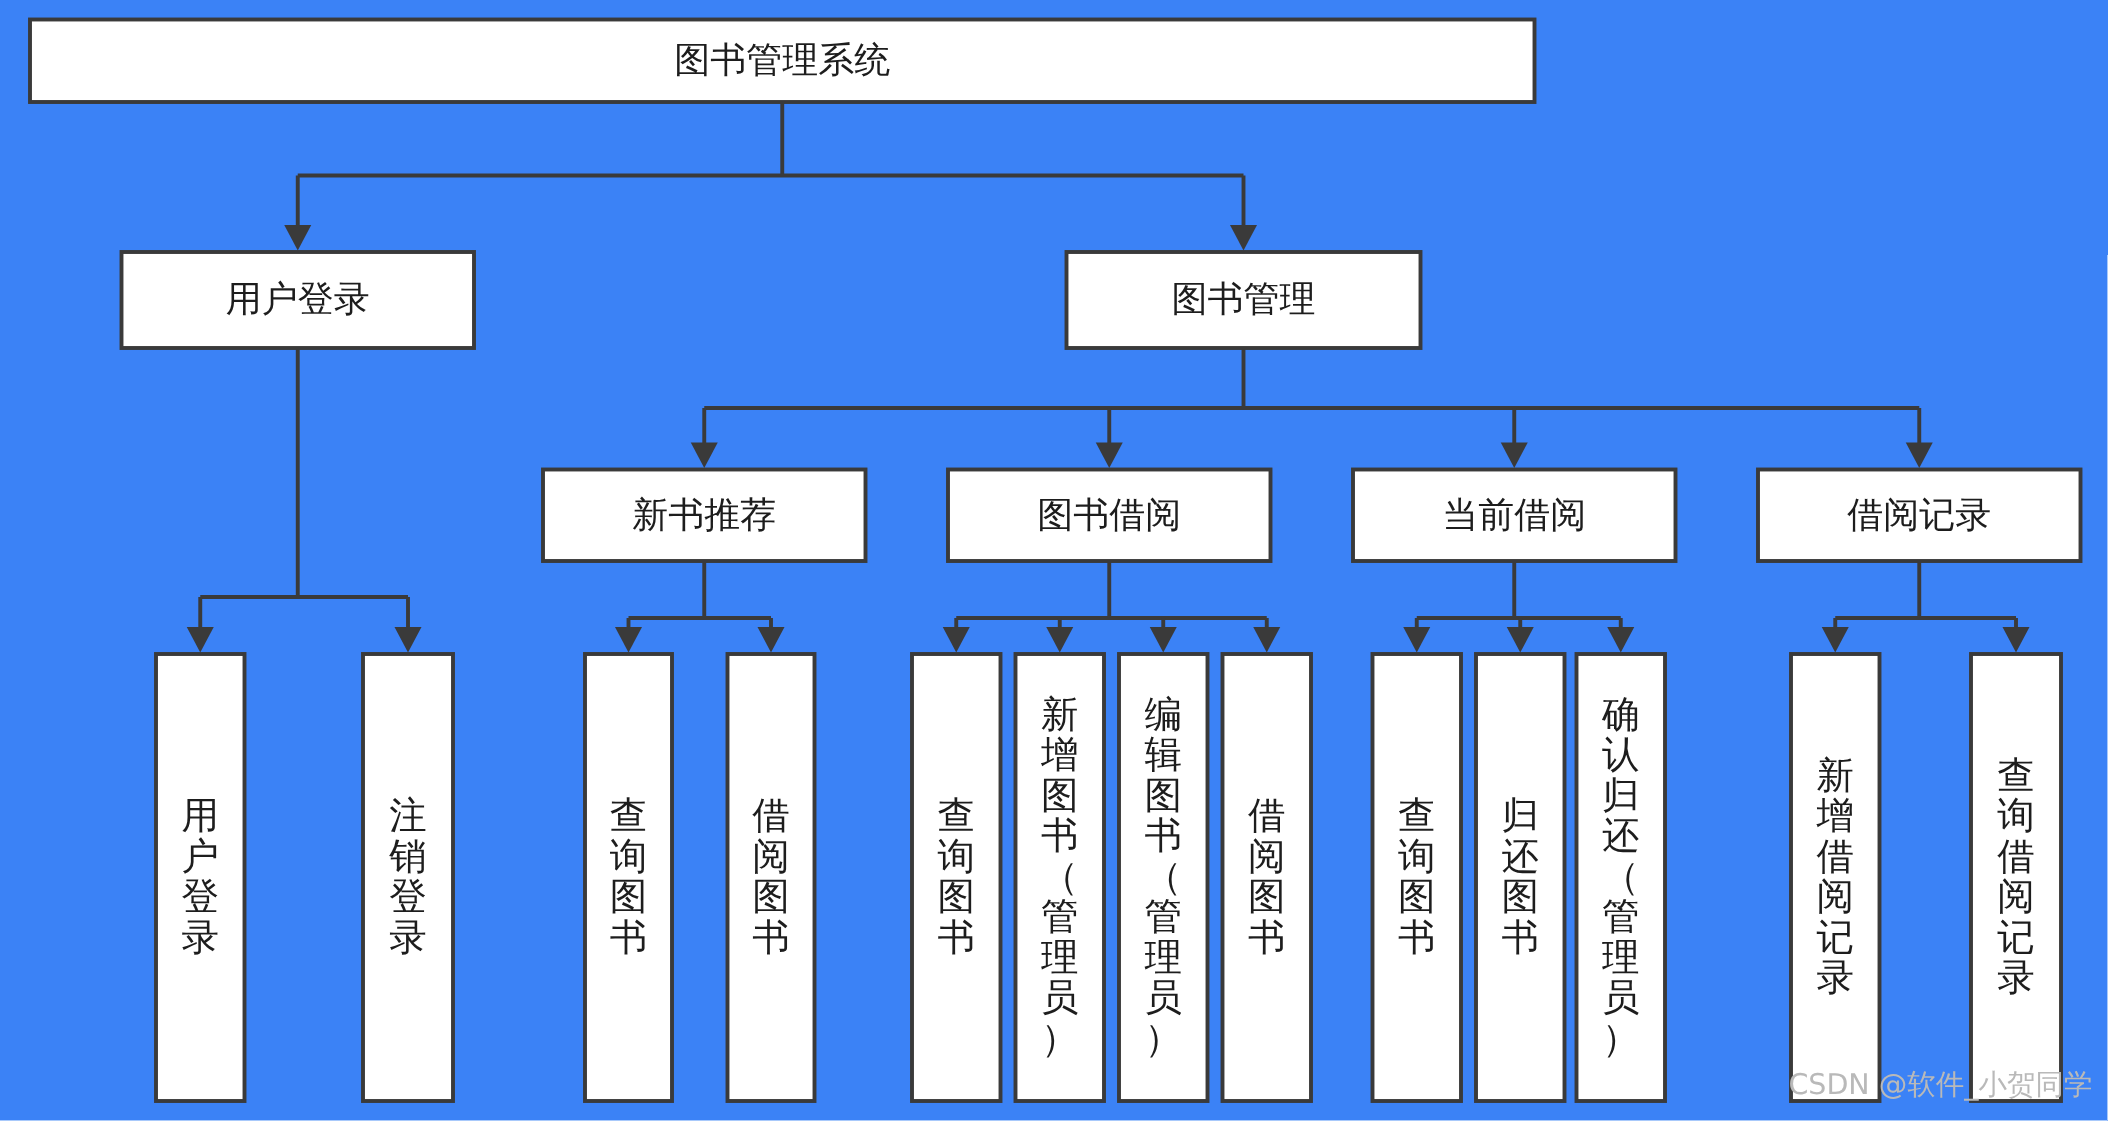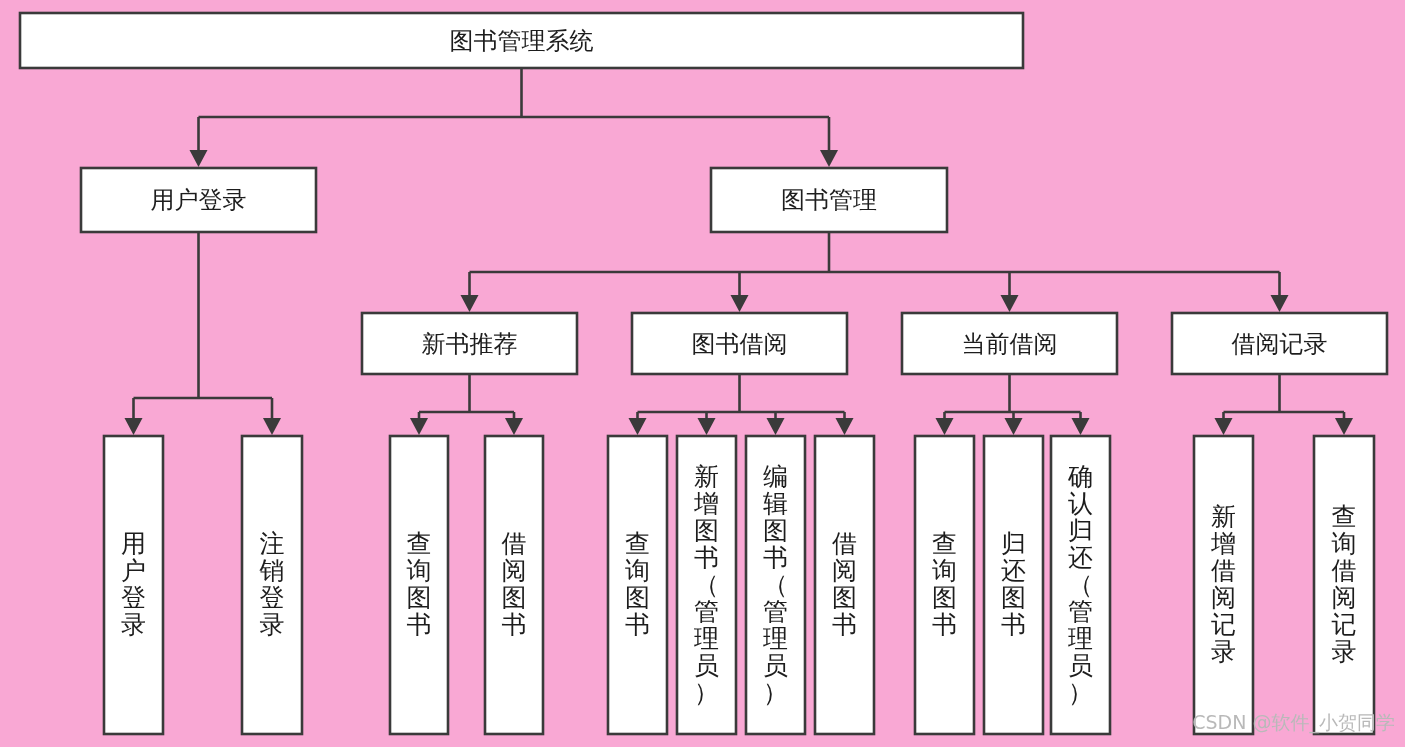--- a/index.html
+++ b/index.html
@@ -8,21 +8,21 @@
     padding: 0;
     background: #ffffff;
   }
   body {
     font-family: "DejaVu Sans", "Liberation Sans", sans-serif;
   }
   #diagram-root {
     position: relative;
     width: 1405px;
     height: 747px;
-    background: #f9a8d4;
+    background: #3b82f6;
     overflow: hidden;
   }
   svg#flow-svg {
     position: absolute;
     left: 0;
     top: 0;
     width: 1405px;
     height: 747px;
     display: block;
   }

